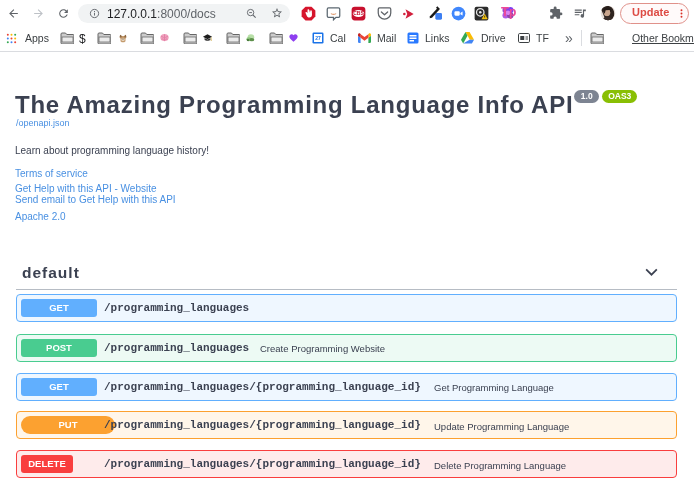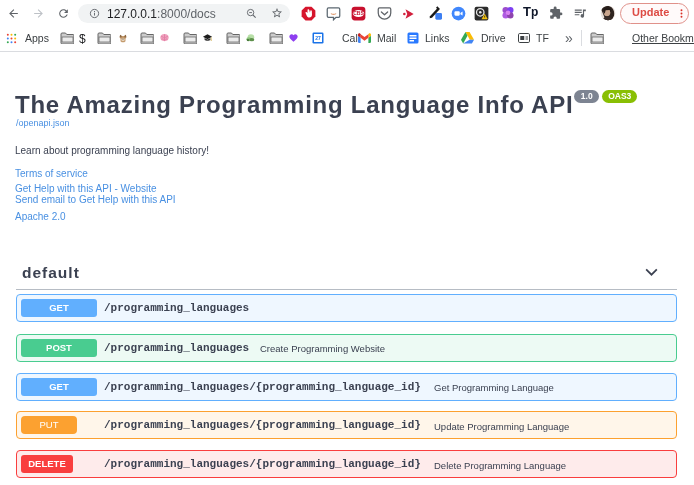--- a/index.html
+++ b/index.html
@@ -94,21 +94,21 @@
     </svg>
 
 <svg class="abs" style="left:501px;top:6px" width="14" height="14" viewBox="0 0 24 24">
       <circle cx="8" cy="7" r="5.5" fill="#9c4dcc"></circle>
       <circle cx="16" cy="7" r="5.5" fill="#7e3ff2"></circle>
       <circle cx="8" cy="16" r="5.5" fill="#b05ce2"></circle>
       <circle cx="16" cy="16" r="5.5" fill="#8e44ad"></circle>
       <circle cx="12" cy="11.5" r="4" fill="#d884f0"></circle>
     </svg>
 
-<div class="abs" style="left:523px;top:4px;width:16px;font-size:13px;font-weight:bold;color:#0f172a;">T<span style="font-size:12px">p</span></div>
+<div class="abs" style="left:501px;top:4px;width:16px;font-size:13px;font-weight:bold;color:#ec4899;">T<span style="font-size:12px">p</span></div>
 
 <svg class="abs" style="left:549px;top:6px" width="14" height="14" viewBox="0 0 24 24">
       <path d="M20.5 11H19V7c0-1.1-.9-2-2-2h-4V3.5a2.5 2.5 0 00-5 0V5H4c-1.1 0-2 .9-2 2v3.8h1.5a2.7 2.7 0 010 5.4H2V20c0 1.1.9 2 2 2h3.8v-1.5a2.7 2.7 0 015.4 0V22H17c1.1 0 2-.9 2-2v-4h1.5a2.5 2.5 0 000-5z" fill="#5f6368"></path>
     </svg>
 
 <svg class="abs" style="left:573px;top:6px" width="14" height="14" viewBox="0 0 24 24">
       <path d="M3 6h12v2H3zM3 10h12v2H3zM3 14h8v2H3z" fill="#5f6368"></path>
       <path d="M17 6v8.2a3 3 0 102 2.8V9h3V6h-5z" fill="#5f6368"></path>
     </svg>
 
@@ -210,21 +210,21 @@
 
 <svg class="abs" style="left:288px;top:33px" width="11" height="10" viewBox="0 0 24 24">
       <path d="M12 21C6 16 2 12.5 2 8.5 2 5.5 4.5 3 7.5 3c1.8 0 3.5.9 4.5 2.3C13 3.9 14.7 3 16.5 3 19.5 3 22 5.5 22 8.5c0 4-4 7.5-10 12.5z" fill="#8e3ff0"></path>
     </svg>
 
 <svg class="abs" style="left:312px;top:32px" width="12" height="12" viewBox="0 0 24 24">
       <rect x="1" y="1" width="22" height="22" rx="2.5" fill="#1a73e8"></rect>
       <rect x="4" y="4" width="16" height="16" fill="#fff"></rect>
       <text x="12" y="16" font-size="10" font-weight="bold" fill="#1a73e8" text-anchor="middle" font-family="Liberation Sans">27</text>
     </svg>
-<div class="abs bmtext" style="left:330px;top:32px;margin-left:12px;">Cal</div>
+<div class="abs bmtext" style="left:330px;top:32px;">Cal</div>
 
 <svg class="abs" style="left:358px;top:33px" width="13" height="10" viewBox="0 0 24 18">
       <path d="M1.6 18h3.2V8.5L0 4.9V16.4c0 .9.7 1.6 1.6 1.6z" fill="#4285f4"></path>
       <path d="M19.2 18h3.2c.9 0 1.6-.7 1.6-1.6V4.9l-4.8 3.6z" fill="#34a853"></path>
       <path d="M19.2 1.9v6.6L24 4.9V2.7c0-2-2.3-3.2-3.9-2z" fill="#fbbc04"></path>
       <path d="M4.8 8.5V1.9L12 7.3l7.2-5.4v6.6L12 13.9z" fill="#ea4335"></path>
       <path d="M0 2.7v2.2l4.8 3.6V1.9L3.9.7C2.3-.5 0 .7 0 2.7z" fill="#c5221f"></path>
     </svg>
 <div class="abs bmtext" style="left:377px;top:32px;">Mail</div>
 
@@ -283,21 +283,21 @@
 <div class="abs" style="left:21px;top:338.5px;width:76px;height:18px;background:#49cc90;border-radius:3px;text-align:center;line-height:18px;font-size:9.5px;font-weight:bold;color:#fff;">POST</div>
 <div class="abs mono" style="left:104px;top:341.5px;font-size:11px;font-weight:bold;color:#3b4151;">/programming_languages</div>
 <div class="abs" style="left:260px;top:343px;font-size:9.5px;color:#3b4151;">Create Programming Website</div>
 
 <div class="abs" style="left:15.5px;top:372.5px;width:661.5px;height:28px;background:#eff7ff;border:1px solid #61affe;border-radius:4px;"></div>
 <div class="abs" style="left:21px;top:377.5px;width:76px;height:18px;background:#61affe;border-radius:3px;text-align:center;line-height:18px;font-size:9.5px;font-weight:bold;color:#fff;">GET</div>
 <div class="abs mono" style="left:104px;top:380.5px;font-size:11px;font-weight:bold;color:#3b4151;">/programming_languages/{programming_language_id}</div>
 <div class="abs" style="left:434px;top:382px;font-size:9.5px;color:#3b4151;">Get Programming Language</div>
 
 <div class="abs" style="left:15.5px;top:411px;width:661.5px;height:28px;background:#fff6ea;border:1px solid #fca130;border-radius:4px;"></div>
-<div class="abs" style="left:21px;top:416px;width:56px;height:18px;background:#fca130;border-radius:4px;text-align:center;line-height:18px;font-size:9.5px;font-weight:normal;color:#fff;">PUT</div>
+<div class="abs" style="left:21px;top:416px;width:94px;height:18px;background:#fca130;border-radius:9px;text-align:center;line-height:18px;font-size:9.5px;font-weight:bold;color:#fff;">PUT</div>
 <div class="abs mono" style="left:104px;top:419px;font-size:11px;font-weight:bold;color:#3b4151;">/programming_languages/{programming_language_id}</div>
 <div class="abs" style="left:434px;top:420.5px;font-size:9.5px;color:#3b4151;">Update Programming Language</div>
 
 <div class="abs" style="left:15.5px;top:450px;width:661.5px;height:28px;background:#feebeb;border:1px solid #f93e3e;border-radius:4px;"></div>
 <div class="abs" style="left:21px;top:455px;width:52px;height:18px;background:#f93e3e;border-radius:3px;text-align:center;line-height:18px;font-size:9.5px;font-weight:bold;color:#fff;">DELETE</div>
 <div class="abs mono" style="left:104px;top:458px;font-size:11px;font-weight:bold;color:#3b4151;">/programming_languages/{programming_language_id}</div>
 <div class="abs" style="left:434px;top:459.5px;font-size:9.5px;color:#3b4151;">Delete Programming Language</div>
 
 </div>
 

